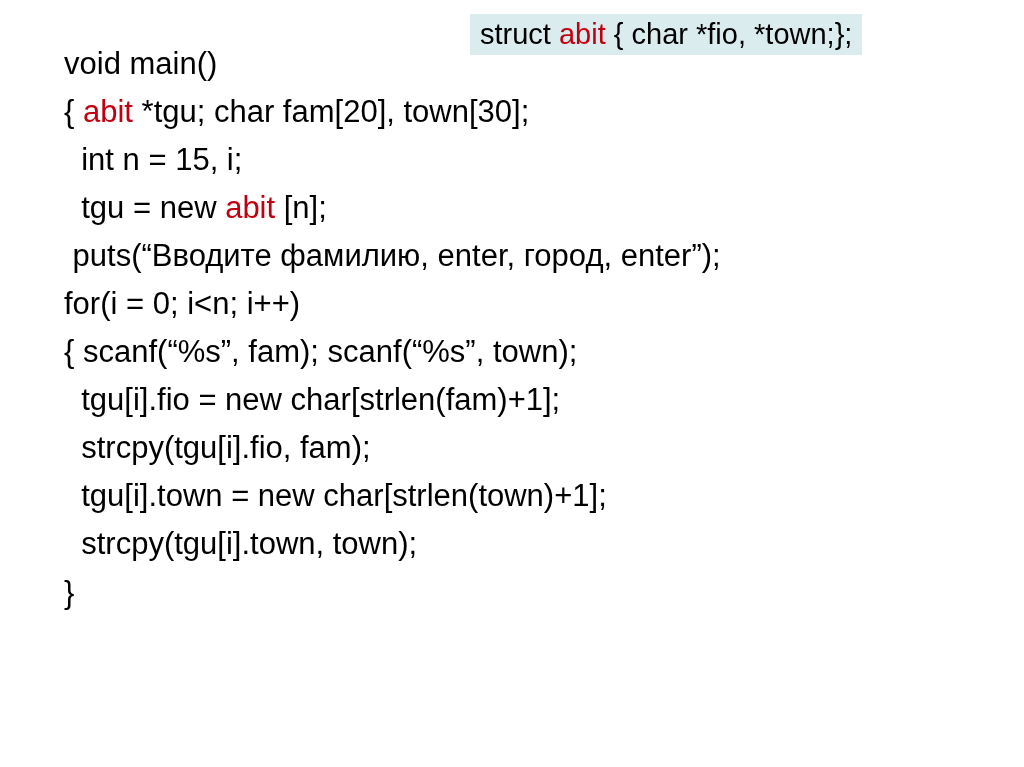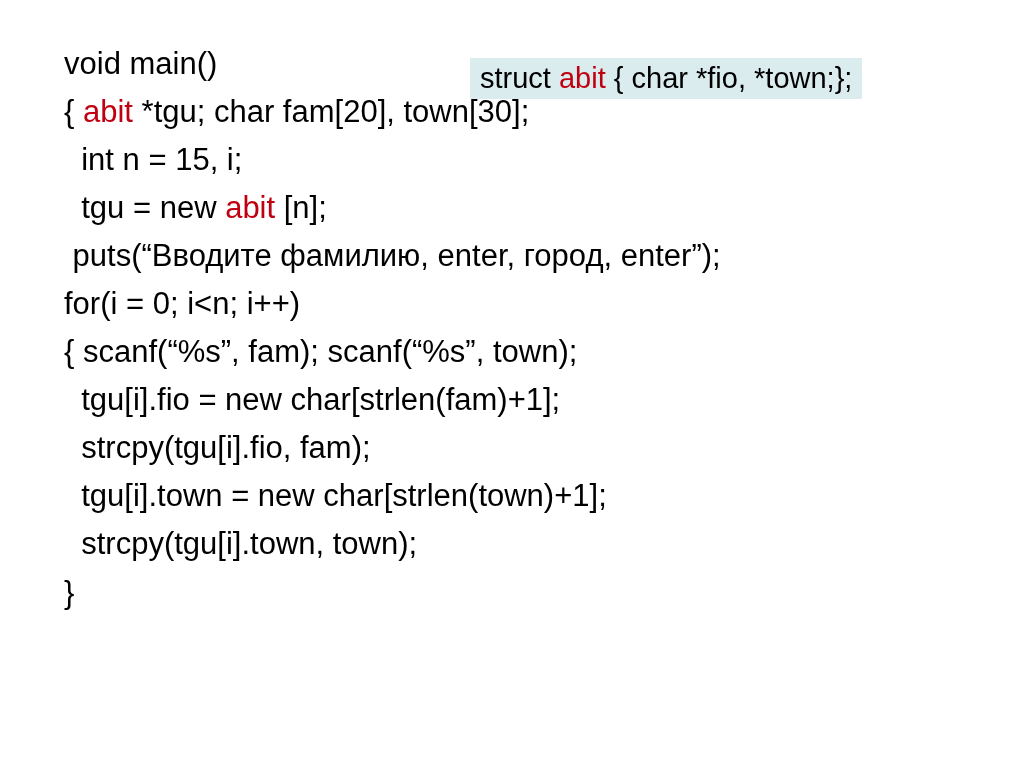--- a/index.html
+++ b/index.html
@@ -13,21 +13,20 @@
   }
   .header-box {
     position: absolute;
     top: 14px;
     left: 470px;
     background: #dbecee;
     padding: 4px 10px;
     font-size: 29px;
     color: #000000;
     white-space: nowrap;
-    margin-top: 44px;
   }
   .header-box .kw { color: #c00010; }
   .code-block {
     position: absolute;
     top: 40px;
     left: 64px;
     font-size: 31px;
     line-height: 1.55;
     color: #000000;
     white-space: pre;

